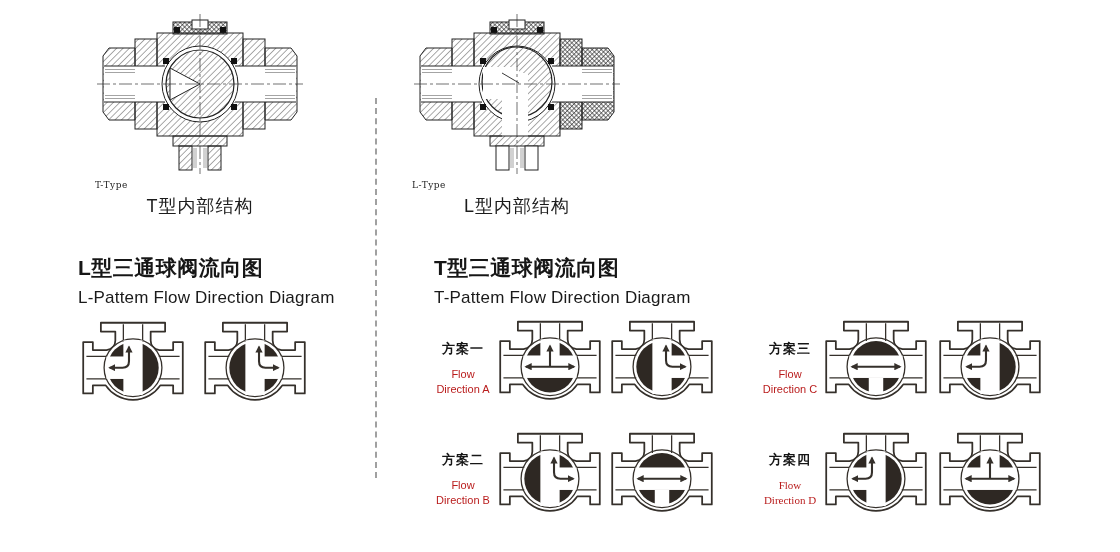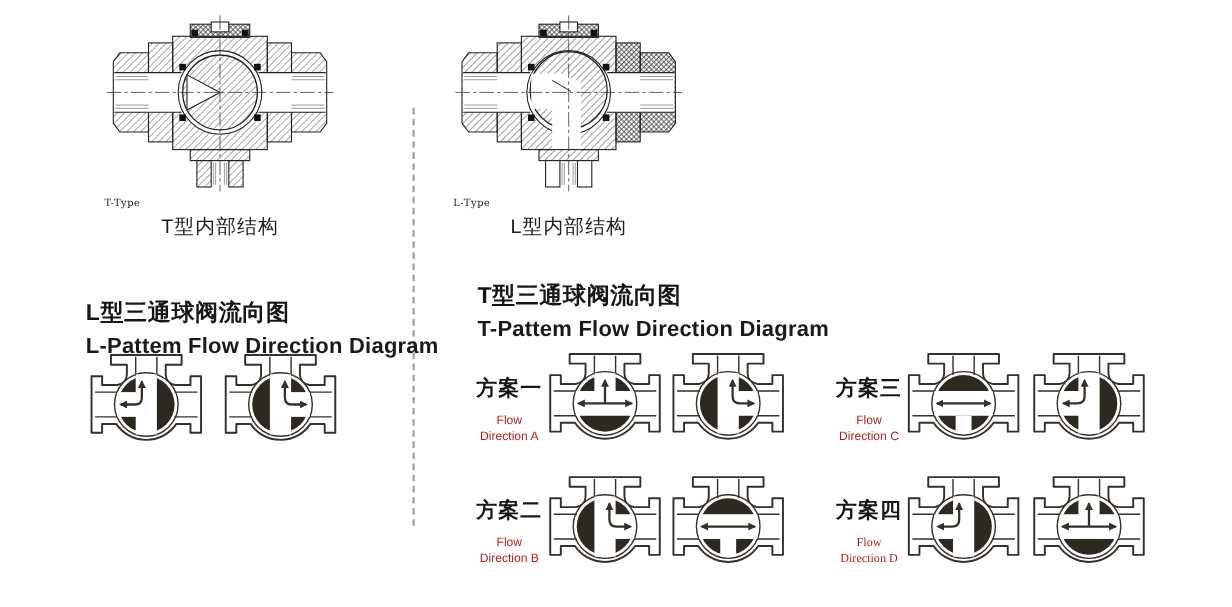--- a/index.html
+++ b/index.html
@@ -4,23 +4,23 @@
 <style>
   html,body{margin:0;padding:0;background:#fff;}
   body{width:1120px;height:552px;position:relative;overflow:hidden;
        font-family:"Liberation Sans","DejaVu Sans",sans-serif;color:#1c1c1c;}
   .abs{position:absolute;}
   .cs-label{font-family:"DejaVu Serif","Liberation Serif",serif;font-size:9px;color:#222;
             letter-spacing:0.5px;text-align:left;width:210px;}
   .cs-caption{font-size:18px;color:#1c1c1c;text-align:center;width:210px;letter-spacing:1px;}
   .sep{border-left:2px dashed #a0a0a0;width:0;}
   .sec-title-zh{font-size:21px;font-weight:700;letter-spacing:0.5px;color:#161616;}
-  .sec-title-en{font-size:20px;font-weight:700;color:#1a1a1a;margin-top:6px;letter-spacing:0.2px;}
+  .sec-title-en{font-size:17px;font-weight:400;color:#1a1a1a;margin-top:6px;letter-spacing:0.2px;}
   .plan-label{width:78px;text-align:center;}
-  .plan-zh{font-size:19px;font-weight:700;color:#161616;margin-bottom:9px;letter-spacing:1px;}
+  .plan-zh{font-size:13px;font-weight:700;color:#161616;margin-bottom:9px;letter-spacing:1px;}
   .plan-en{font-size:11px;line-height:15px;color:#b91c1c;}
   .valve{width:106px;height:87px;}
 </style>
 </head>
 <body>
 
 <div class="abs" style="left:95px;top:12px;">
   <svg viewBox="0 0 210 164" width="210" height="164">
     <defs>
       <pattern id="htT" patternUnits="userSpaceOnUse" width="4.5" height="4.5" patternTransform="rotate(45)">
@@ -99,21 +99,21 @@
     <path d="M99,136 V156 M101,136 V156 M109,136 V156 M111,136 V156" stroke="#666" stroke-width="0.6" fill="none"></path>
     <path d="M2,72 H208" stroke="#333" stroke-width="0.7" stroke-dasharray="13 3 3 3" fill="none"></path>
     <path d="M105,2 V162" stroke="#333" stroke-width="0.7" stroke-dasharray="13 3 3 3" fill="none"></path>
   </svg>
 </div>
 <div class="abs cs-label" style="left:412px;top:180px;">L-Type</div>
 <div class="abs cs-caption" style="left:412px;top:194px;">L型内部结构</div>
 
 <div class="abs sep" style="left:375px;top:98px;height:380px;"></div>
 
-<div class="abs" style="left:78px;top:254px;margin-top:16px;">
+<div class="abs" style="left:78px;top:254px;">
   <div class="sec-title-zh">L型三通球阀流向图</div>
   <div class="sec-title-en">L-Pattem Flow Direction Diagram</div>
 </div>
 <div class="abs valve" style="left:80px;top:321px;"><svg viewBox="0 0 132 108" width="106" height="87">
       <defs>
         <marker id="ah0" viewBox="0 0 10 10" refX="8" refY="5" markerWidth="9" markerHeight="9" markerUnits="userSpaceOnUse" orient="auto-start-reverse">
           <path d="M0,0 L10,5 L0,10 Z" fill="#35302b"></path>
         </marker>
       </defs>
       <path d="M26,2 H106 V13 H88 V24 Q88,34 99,36 H116 V26 H128 V90 H116 V80 H100 A41,41 0 0 1 32,80 H16 V90 H4 V26 H16 V36 H33 Q44,34 44,24 V13 H26 Z" fill="#fff" stroke="#35302b" stroke-width="2.2" stroke-linejoin="round"></path>

